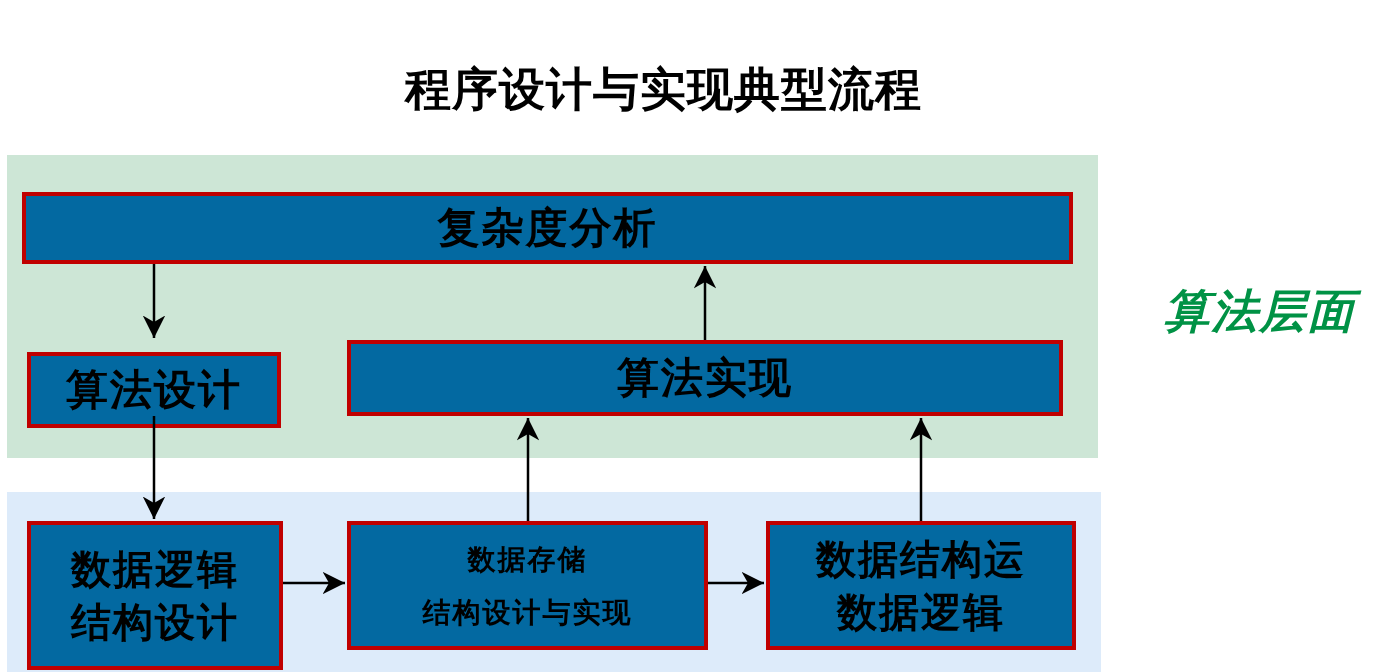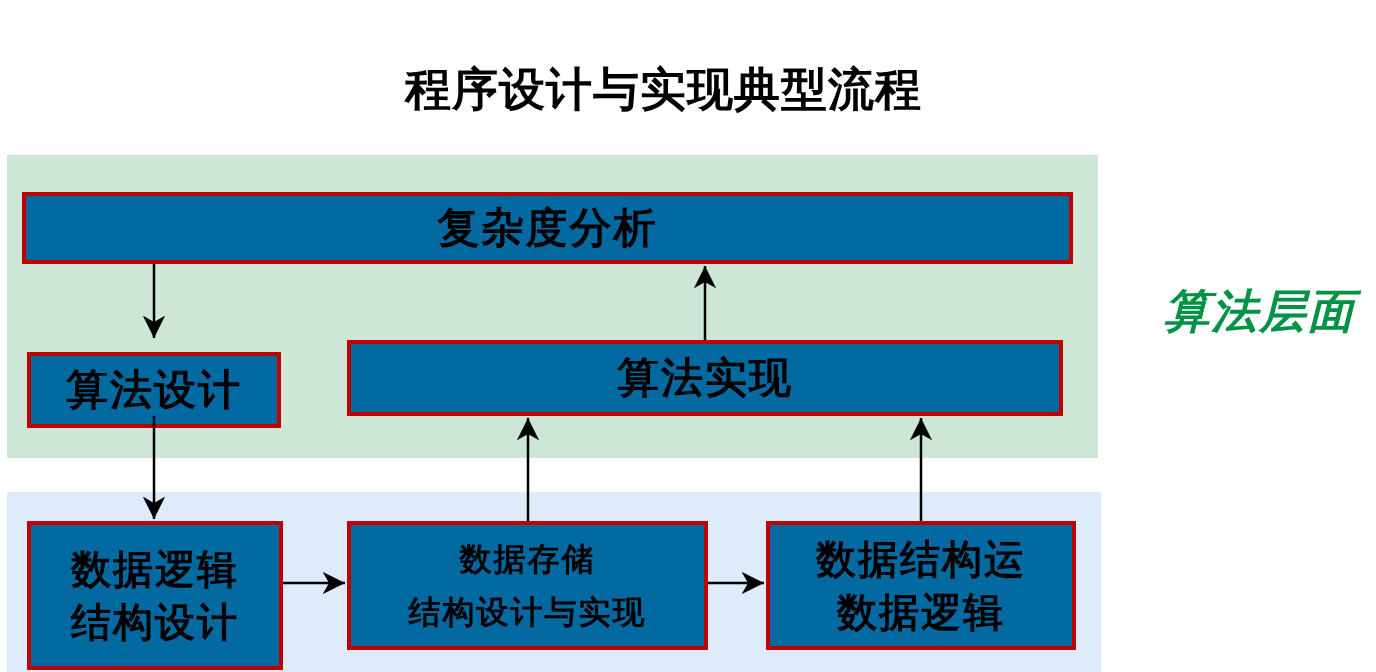--- a/index.html
+++ b/index.html
@@ -42,21 +42,21 @@
     justify-content: center;
     font-weight: bold;
     color: #000000;
     text-align: center;
     letter-spacing: 2px;
   }
   #box-complexity   { left: 22px;  top: 192px; width: 1051px; height: 72px;  font-size: 42px; }
   #box-algo-design  { left: 27px;  top: 352px; width: 254px;  height: 76px;  font-size: 42px; }
   #box-algo-impl    { left: 347px; top: 340px; width: 716px;  height: 76px;  font-size: 42px; text-align: right; }
   #box-data-logic   { left: 27px;  top: 521px; width: 256px;  height: 149px; font-size: 40px; line-height: 53px; text-align: right; }
-  #box-data-storage { left: 347px; top: 521px; width: 361px;  height: 129px; font-size: 32px; line-height: 53px; }
+  #box-data-storage { left: 347px; top: 521px; width: 361px;  height: 129px; font-size: 28px; line-height: 53px; }
   #box-data-ops     { left: 766px; top: 521px; width: 310px;  height: 129px; font-size: 40px; line-height: 53px; }
   .boxline { display: block; }
   #label-algorithm {
     position: absolute;
     left: 1143px; top: 281px; width: 233px;
     font-size: 46px; font-weight: bold; letter-spacing: 2px;
     color: #009245;
     text-align: center;
     font-style: italic;
   }

